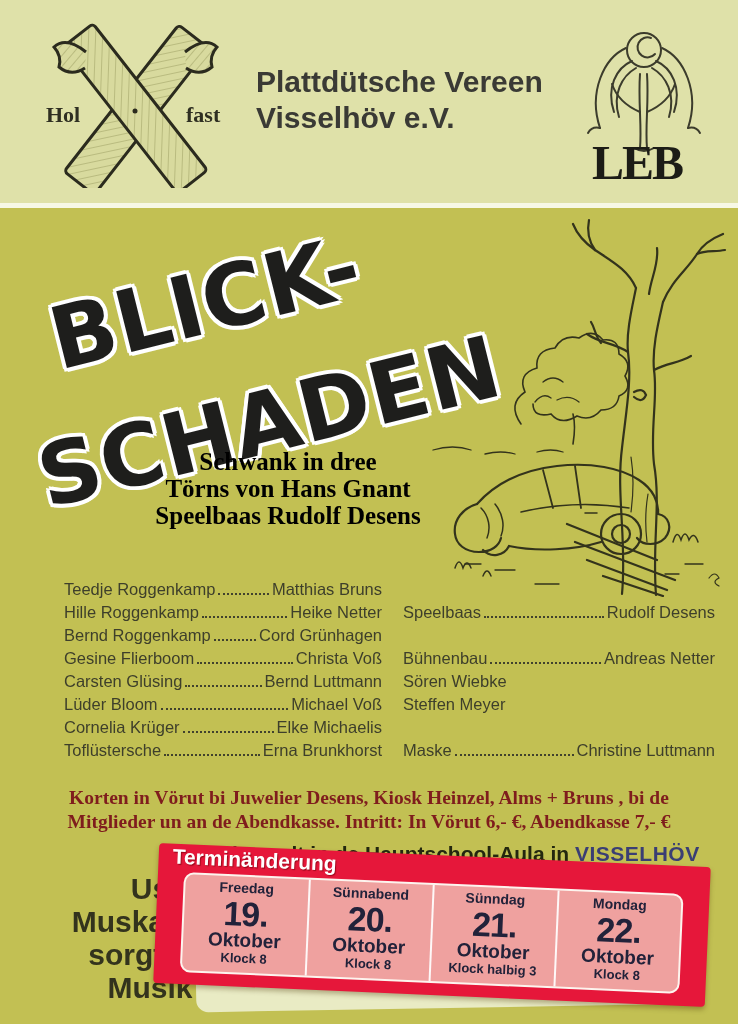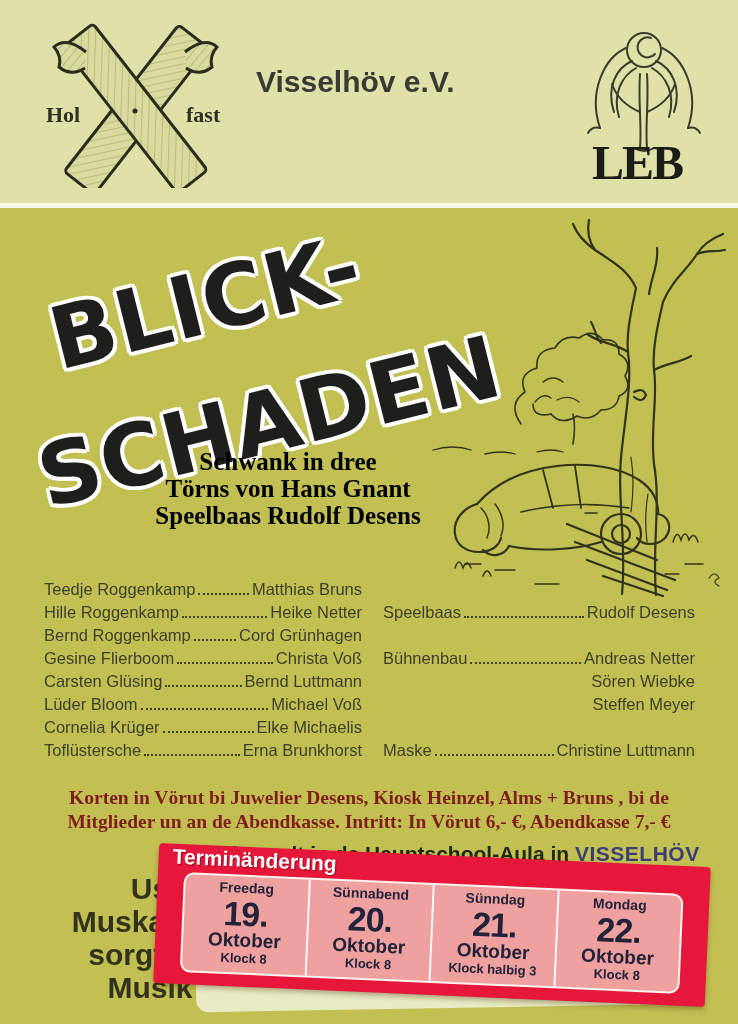--- a/index.html
+++ b/index.html
@@ -19,26 +19,26 @@
          transform-origin:0 50%;letter-spacing:1px;
          text-shadow:-4px 0 0 #fff,4px 0 0 #fff,0 -4px 0 #fff,0 4px 0 #fff,
                      -3px -3px 0 #fff,3px -3px 0 #fff,-3px 3px 0 #fff,3px 3px 0 #fff;}
   .t1{left:52px;top:298px;transform:rotate(-14deg);}
   .t2{left:40px;top:436px;transform:rotate(-14deg);}
   .crash{position:absolute;left:425px;top:212px;z-index:1;}
   .subtitle{position:absolute;left:132px;top:448px;width:312px;text-align:center;z-index:3;
             font-family:"Liberation Serif",serif;font-weight:bold;font-size:25px;
             line-height:27px;color:#000000;}
   
-  .cast-col{position:absolute;top:576px;color:#3e3f2b;font-size:16.5px;z-index:2;}
+  .cast-col{position:absolute;top:576px;color:#3e3f2b;font-size:16.5px;z-index:2;margin-left:20px;}
   .cast-left{left:44px;width:318px;}
   .cast-right{left:383px;width:312px;}
   .crow{display:flex;align-items:flex-end;height:23px;white-space:nowrap;}
   .crow .lead{flex:1;border-bottom:2.5px dotted #41422d;margin:0 3px 4px 3px;min-width:8px;}
-  .crow.solo{justify-content:flex-end;}
+  .crow.solo{justify-content:flex-start;}
   
   .tickets{position:absolute;left:19px;top:786px;width:700px;margin:0;text-align:center;
            font-family:"Liberation Serif",serif;font-weight:bold;font-size:19.5px;
            line-height:24px;color:#7f1d1d;z-index:1;}
   .venue{position:absolute;left:196px;top:842px;width:520px;text-align:center;z-index:1;
          font-weight:bold;font-size:21px;color:#23270f;white-space:nowrap;}
   .venue .city{color:#3a3e74;letter-spacing:.5px;}
   .music{position:absolute;left:30px;top:872px;width:240px;text-align:center;z-index:1;
          font-weight:bold;font-size:30px;line-height:33px;color:#33331d;}
   
@@ -82,20 +82,21 @@
           </g>
         <path d="M48,34 q-20,-16 -32,-5 q8,9 5,20 q12,10 26,1" fill="url(#wood)"></path>
         <path d="M147,34 q20,-16 32,-5 q-8,9 -5,20 q-12,10 -26,1" fill="url(#wood)"></path>
       </g>
       <circle cx="97" cy="93" r="2.5" fill="#2b2b1e"></circle>
       <text x="8" y="104" font-size="22" font-weight="bold" fill="#2f2f22">Hol</text>
       <text x="148" y="104" font-size="22" font-weight="bold" fill="#2f2f22">fast</text>
     </svg>
 
     <div class="org">
+      <div class="l1">Plattdütsche Vereen</div>
       <div class="l2">Visselhöv e.V.</div>
     </div>
 
     <svg class="leb" width="175" height="172" viewBox="0 0 175 172">
       <g fill="none" stroke="#3c3c2c" stroke-width="2" stroke-linecap="round">
         <circle cx="88" cy="34" r="17"></circle>
         <path d="M95,22 a10,10 0 1,0 4,16"></path>
         <path d="M58,96 C50,72 60,52 76,45"></path>
         <path d="M63,101 C56,78 66,60 80,52"></path>
         <path d="M118,96 C126,72 116,52 100,45"></path>

